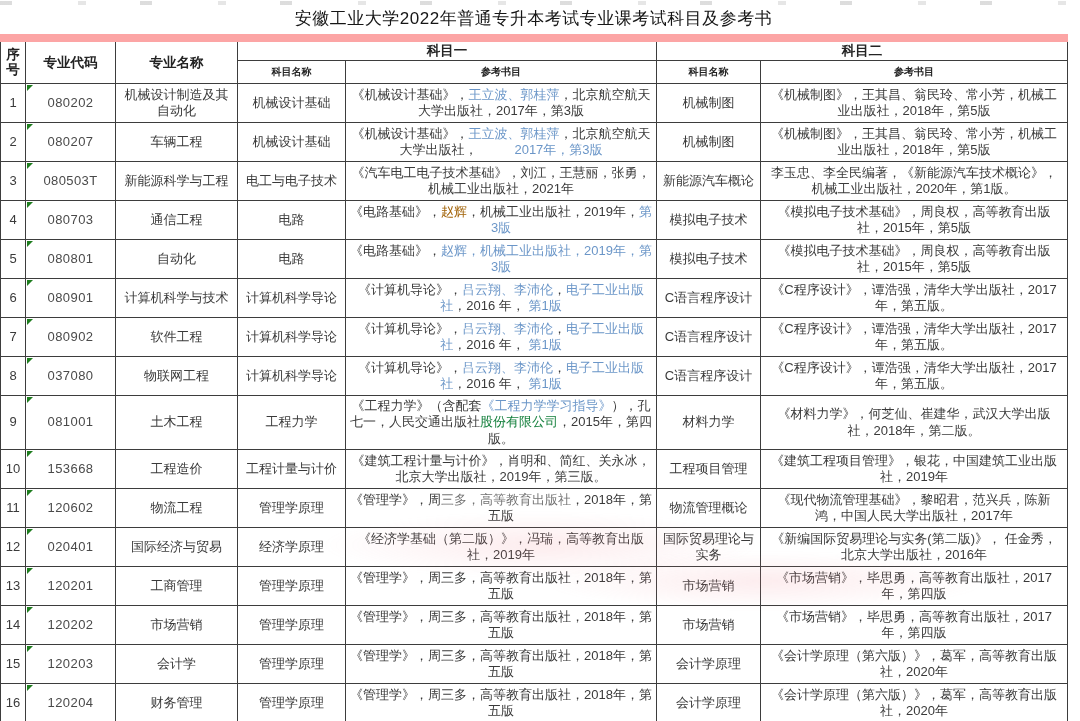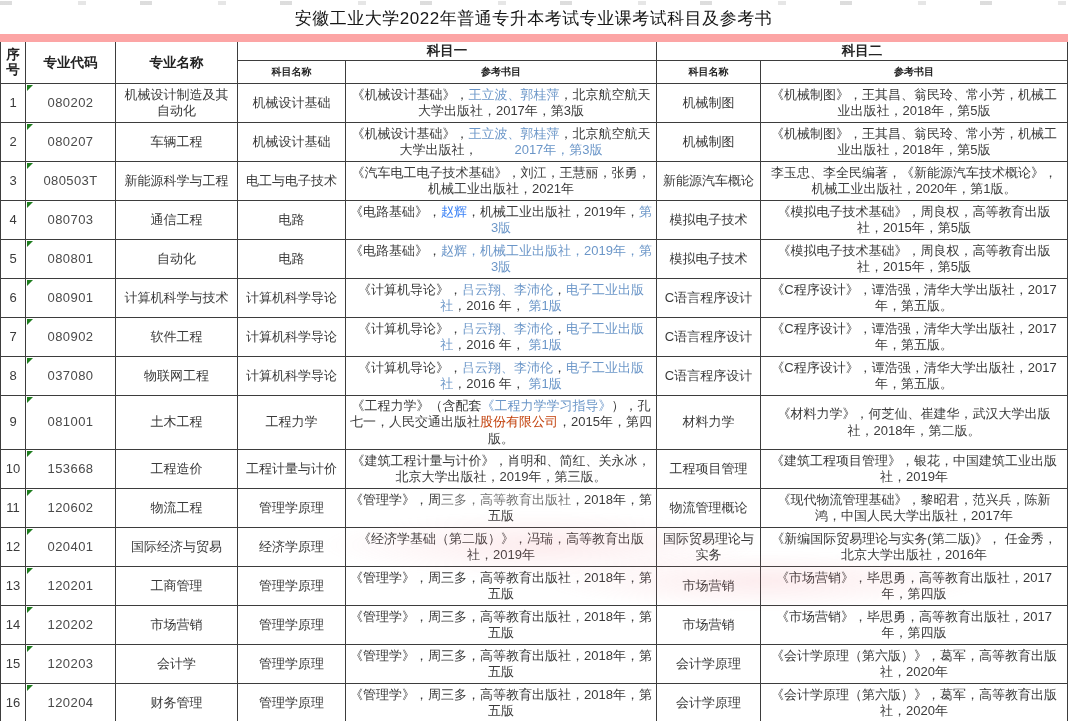--- a/index.html
+++ b/index.html
@@ -95,21 +95,21 @@
         <td class="cc">电工与电子技术</td>
         <td class="ref"><span>《汽车电工电子技术基础》，刘江，王慧丽，张勇，机械工业出版社，2021年</span></td>
         <td class="cc">新能源汽车概论</td>
         <td class="ref"><span>李玉忠、李全民编著，《新能源汽车技术概论》，机械工业出版社，2020年，第1版。</span></td>
       </tr>
       <tr>
         <td class="cc">4</td>
         <td class="cc code"><span class="flag"></span><span>080703</span></td>
         <td class="cc">通信工程</td>
         <td class="cc">电路</td>
-        <td class="ref"><span>《电路基础》，</span><span style="color: #3b82f6;">赵辉</span><span>，机械工业出版社，2019年，</span><span style="color: rgb(107, 150, 200);">第3版</span></td>
+        <td class="ref"><span>《电路基础》，</span><span style="color: #a16207;">赵辉</span><span>，机械工业出版社，2019年，</span><span style="color: rgb(107, 150, 200);">第3版</span></td>
         <td class="cc">模拟电子技术</td>
         <td class="ref"><span>《模拟电子技术基础》，周良权，高等教育出版社，2015年，第5版</span></td>
       </tr>
       <tr>
         <td class="cc">5</td>
         <td class="cc code"><span class="flag"></span><span>080801</span></td>
         <td class="cc">自动化</td>
         <td class="cc">电路</td>
         <td class="ref"><span>《电路基础》，</span><span style="color: rgb(107, 150, 200);">赵辉，机械工业出版社，2019年，第3版</span></td>
         <td class="cc">模拟电子技术</td>
@@ -140,21 +140,21 @@
         <td class="cc">计算机科学导论</td>
         <td class="ref"><span>《计算机导论》，</span><span style="color: rgb(107, 150, 200);">吕云翔、李沛伦</span><span>，</span><span style="color: rgb(107, 150, 200);">电子工业出版社</span><span>，2016 年， </span><span style="color: rgb(107, 150, 200);">第1版</span></td>
         <td class="cc">C语言程序设计</td>
         <td class="ref"><span>《C程序设计》，谭浩强，清华大学出版社，2017年，第五版。</span></td>
       </tr>
       <tr>
         <td class="cc">9</td>
         <td class="cc code"><span class="flag"></span><span>081001</span></td>
         <td class="cc">土木工程</td>
         <td class="cc">工程力学</td>
-        <td class="ref"><span>《工程力学》（含配套</span><span style="color: rgb(107, 150, 200); margin-top: 39px;">《工程力学学习指导》</span><span>），孔七一，人民交通出版社</span><span style="color: #c2410c;">股份有限公司</span><span>，2015年，第四版。</span></td>
+        <td class="ref"><span>《工程力学》（含配套</span><span style="color: rgb(107, 150, 200); margin-top: 39px;">《工程力学学习指导》</span><span>），孔七一，人民交通出版社</span><span style="color: #15803d;">股份有限公司</span><span>，2015年，第四版。</span></td>
         <td class="cc">材料力学</td>
         <td class="ref"><span>《材料力学》，何芝仙、崔建华，武汉大学出版社，2018年，第二版。</span></td>
       </tr>
       <tr>
         <td class="cc">10</td>
         <td class="cc code"><span class="flag"></span><span>153668</span></td>
         <td class="cc">工程造价</td>
         <td class="cc">工程计量与计价</td>
         <td class="ref"><span>《建筑工程计量与计价》，肖明和、简红、关永冰，北京大学出版社，2019年，第三版。</span></td>
         <td class="cc">工程项目管理</td>

